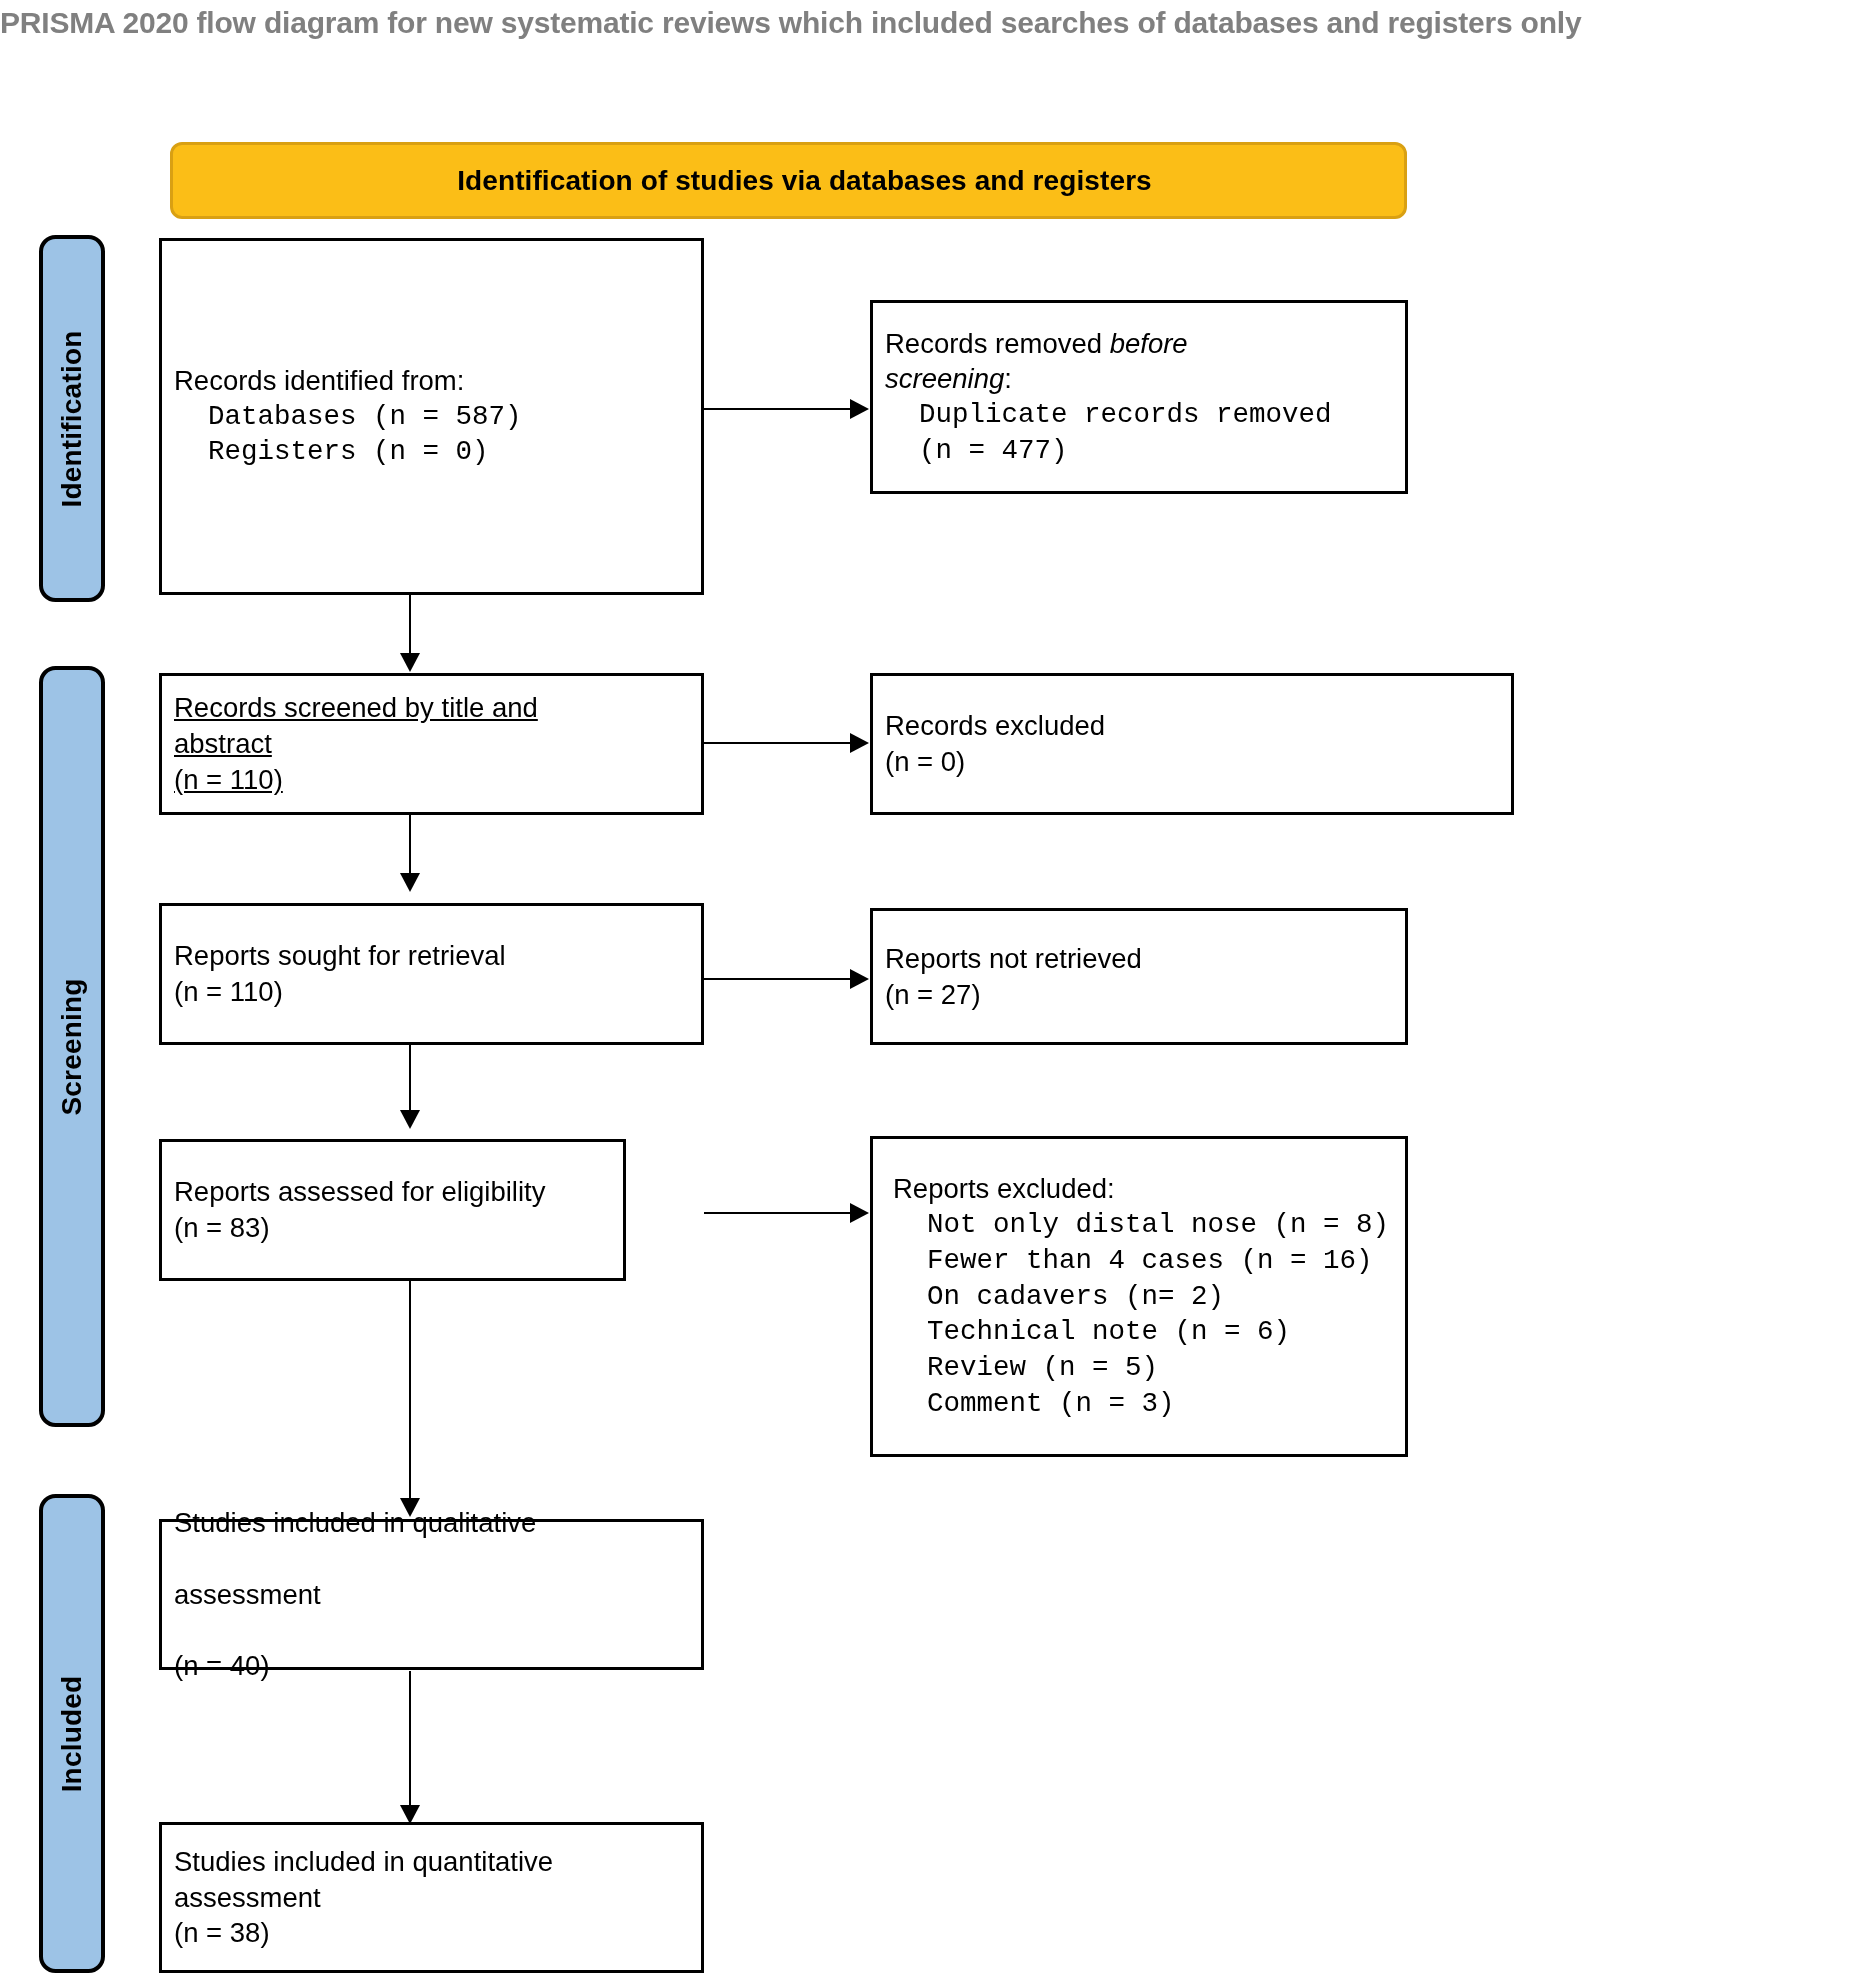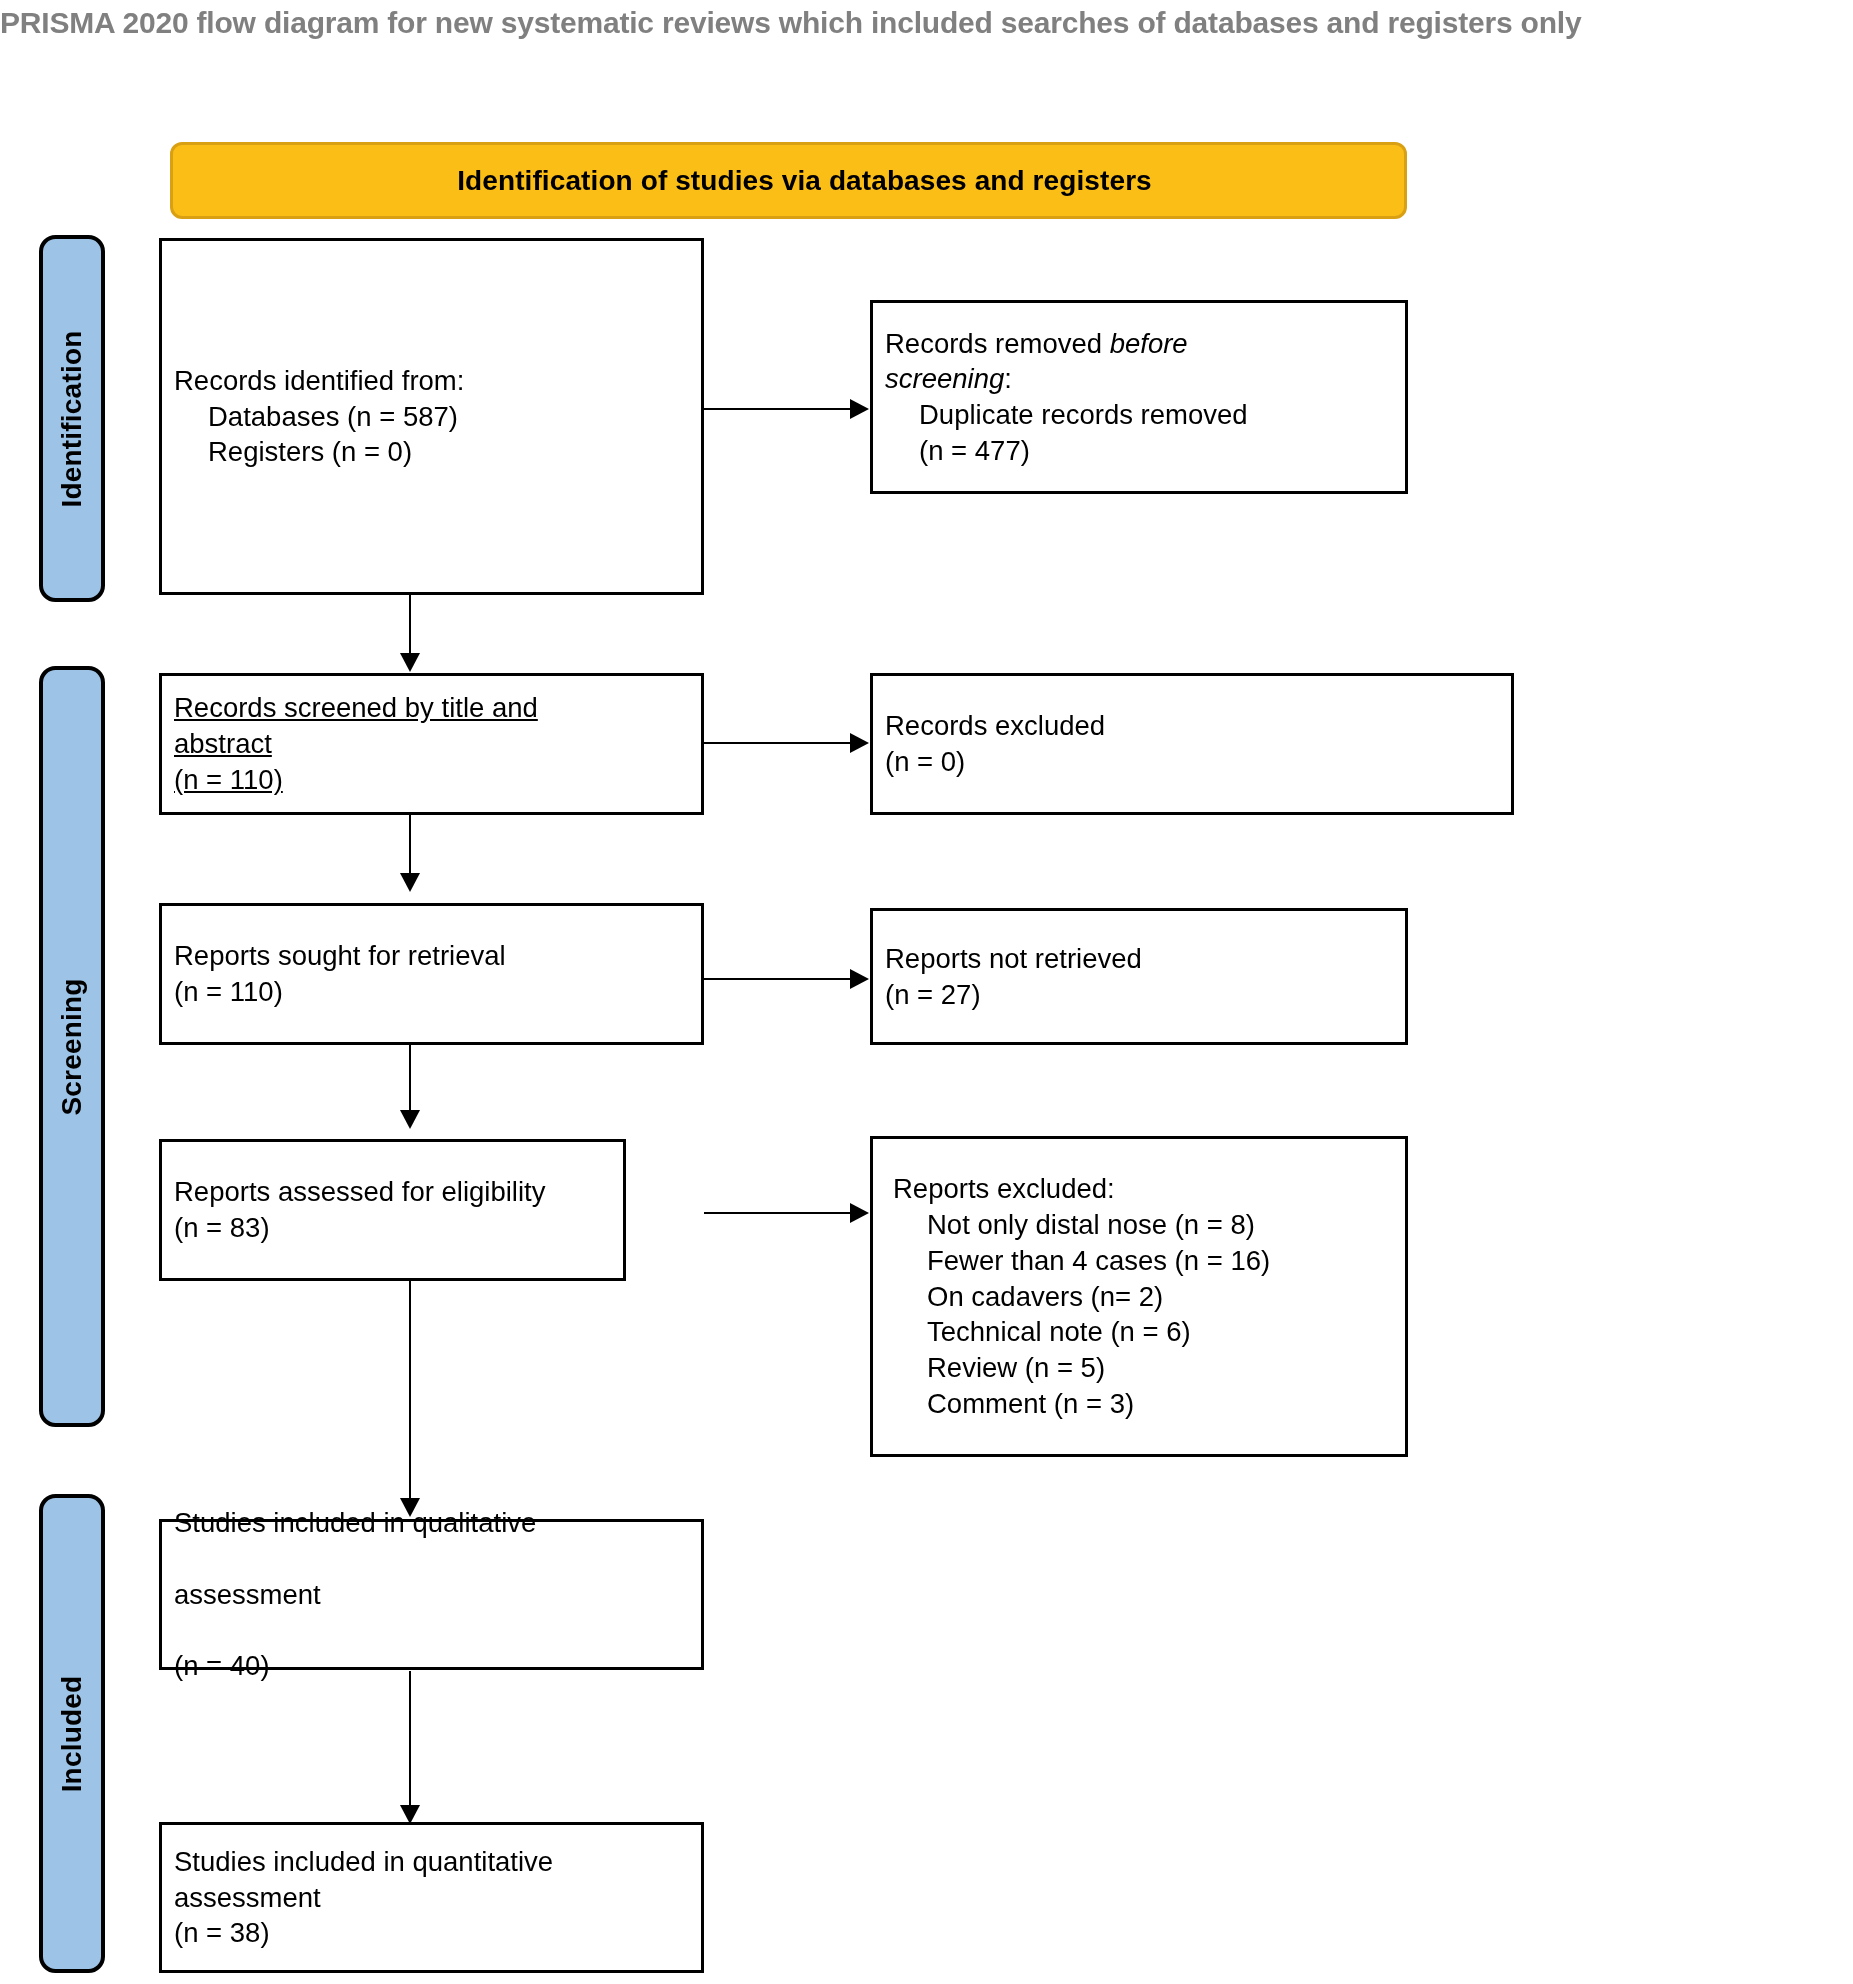--- a/index.html
+++ b/index.html
@@ -91,20 +91,21 @@
     padding: 0 12px;
   }
   .flow-box .line {
     font-size: 27.5px;
     color: #000000;
     line-height: 1.30;
     white-space: nowrap;
   }
   .flow-box .line.indent {
     padding-left: 34px;
+    font-family: Liberation Mono, monospace;
   }
   .flow-box .line .ital {
     font-style: italic;
   }
 
   
   .conn-v {
     position: absolute;
     width: 2.3px;
     background: #000000;

